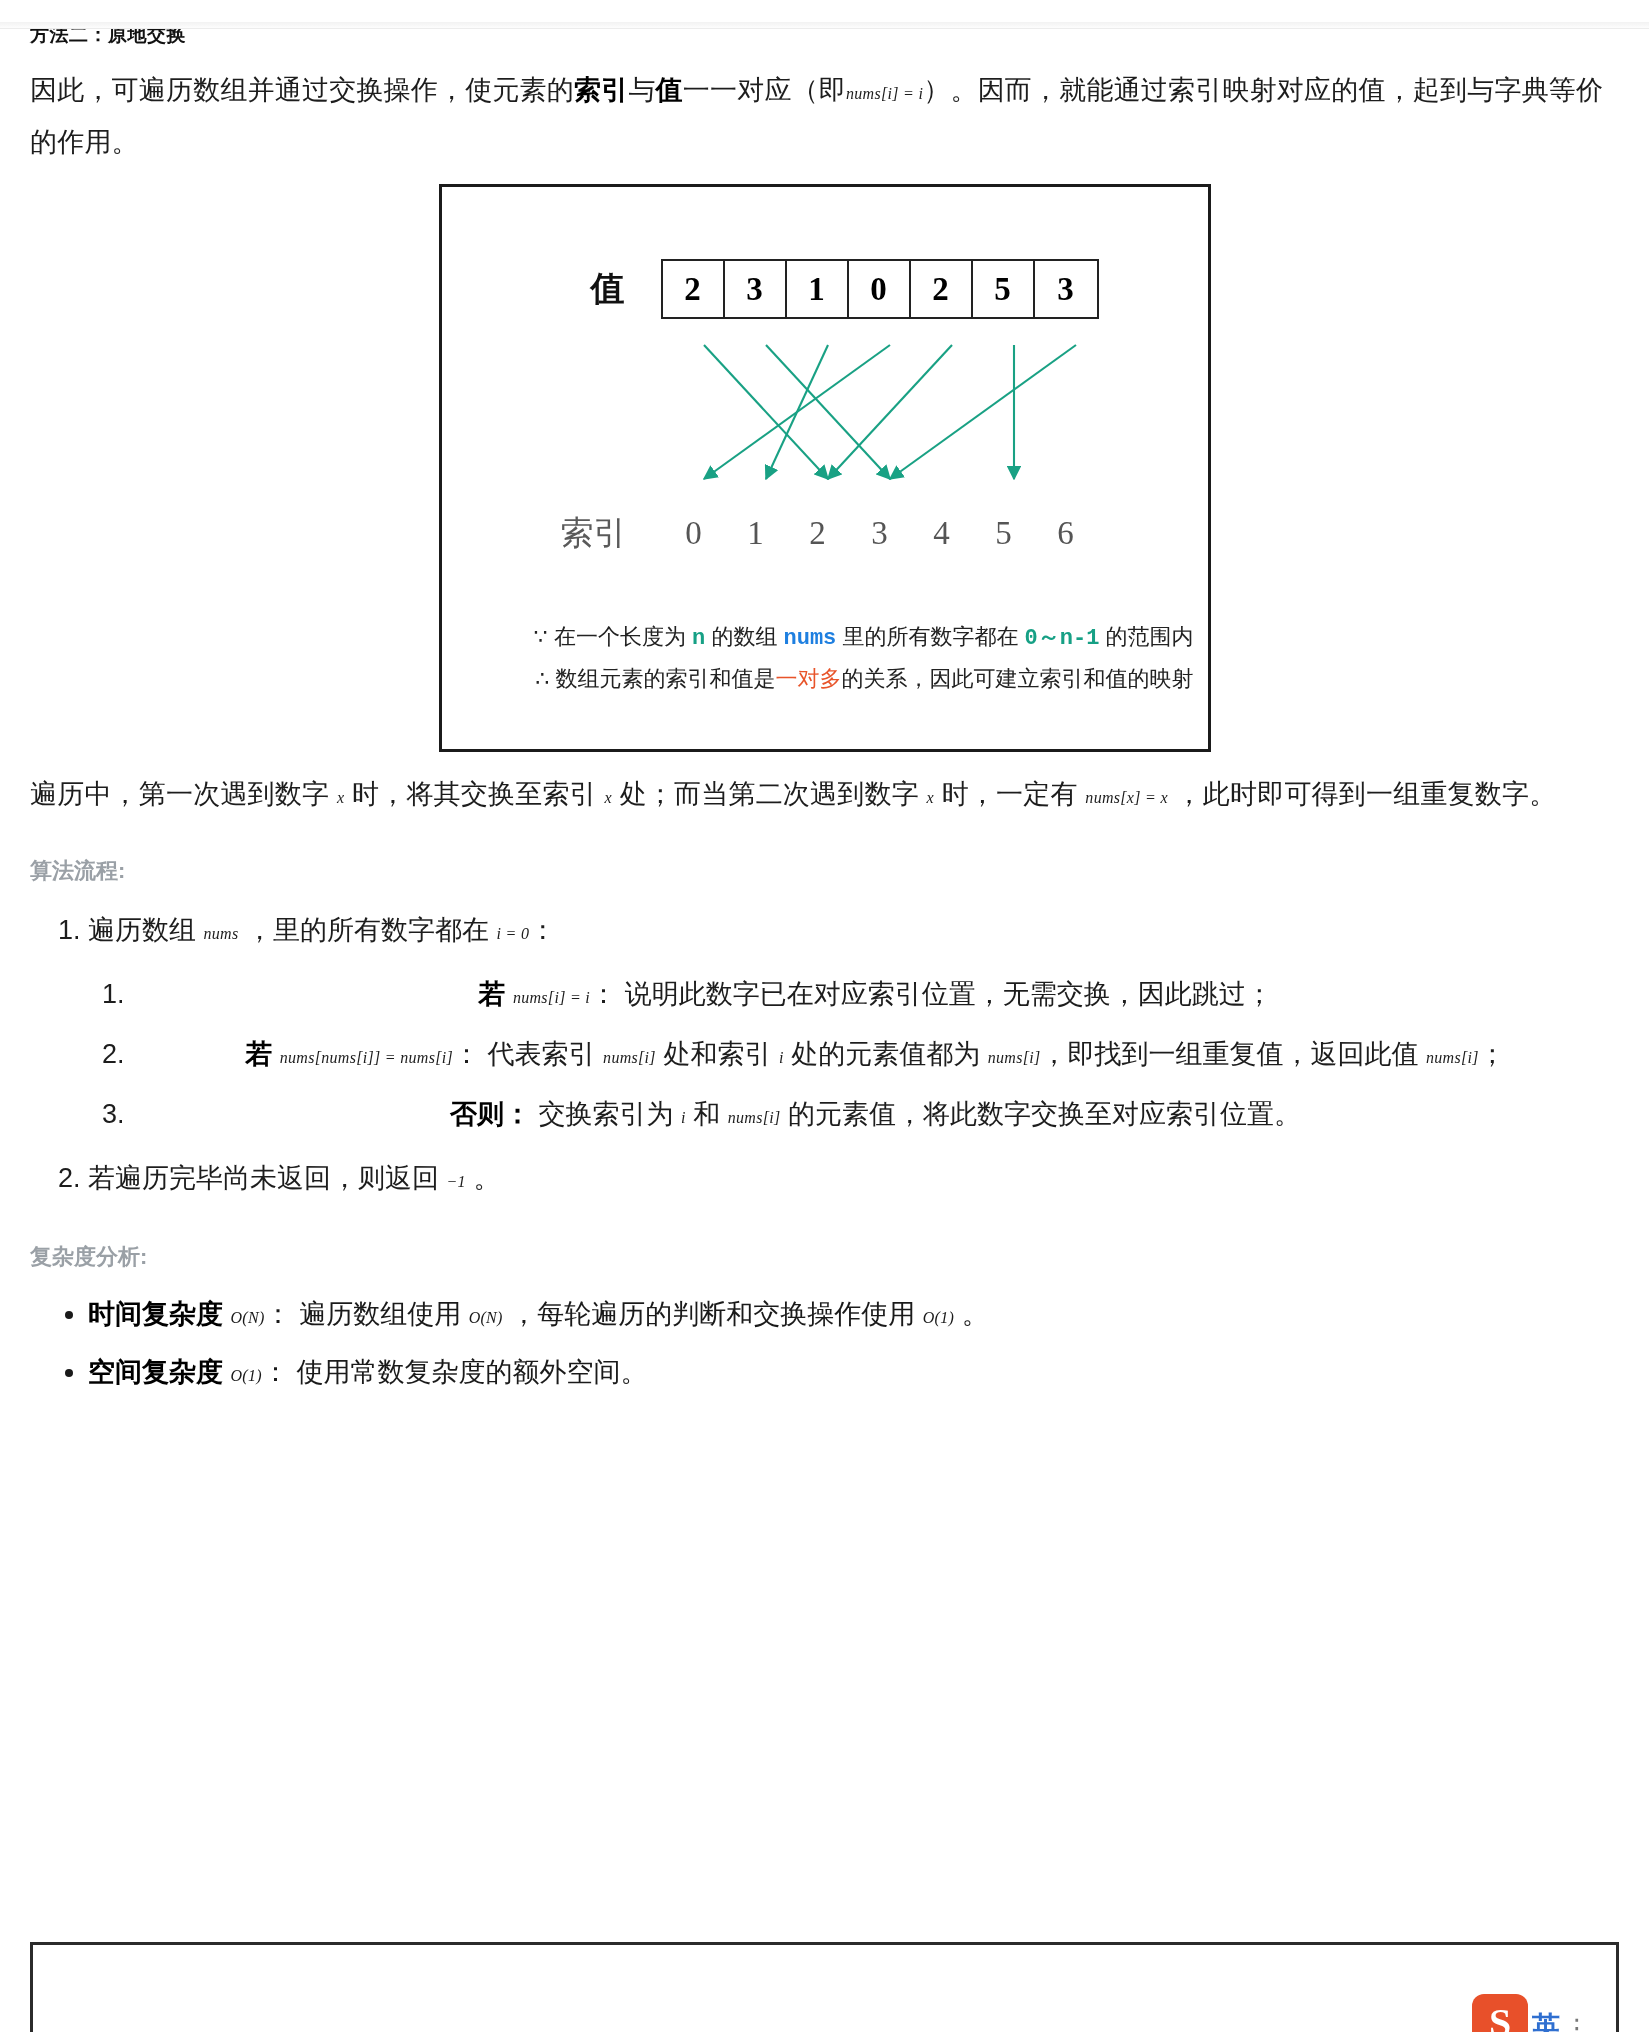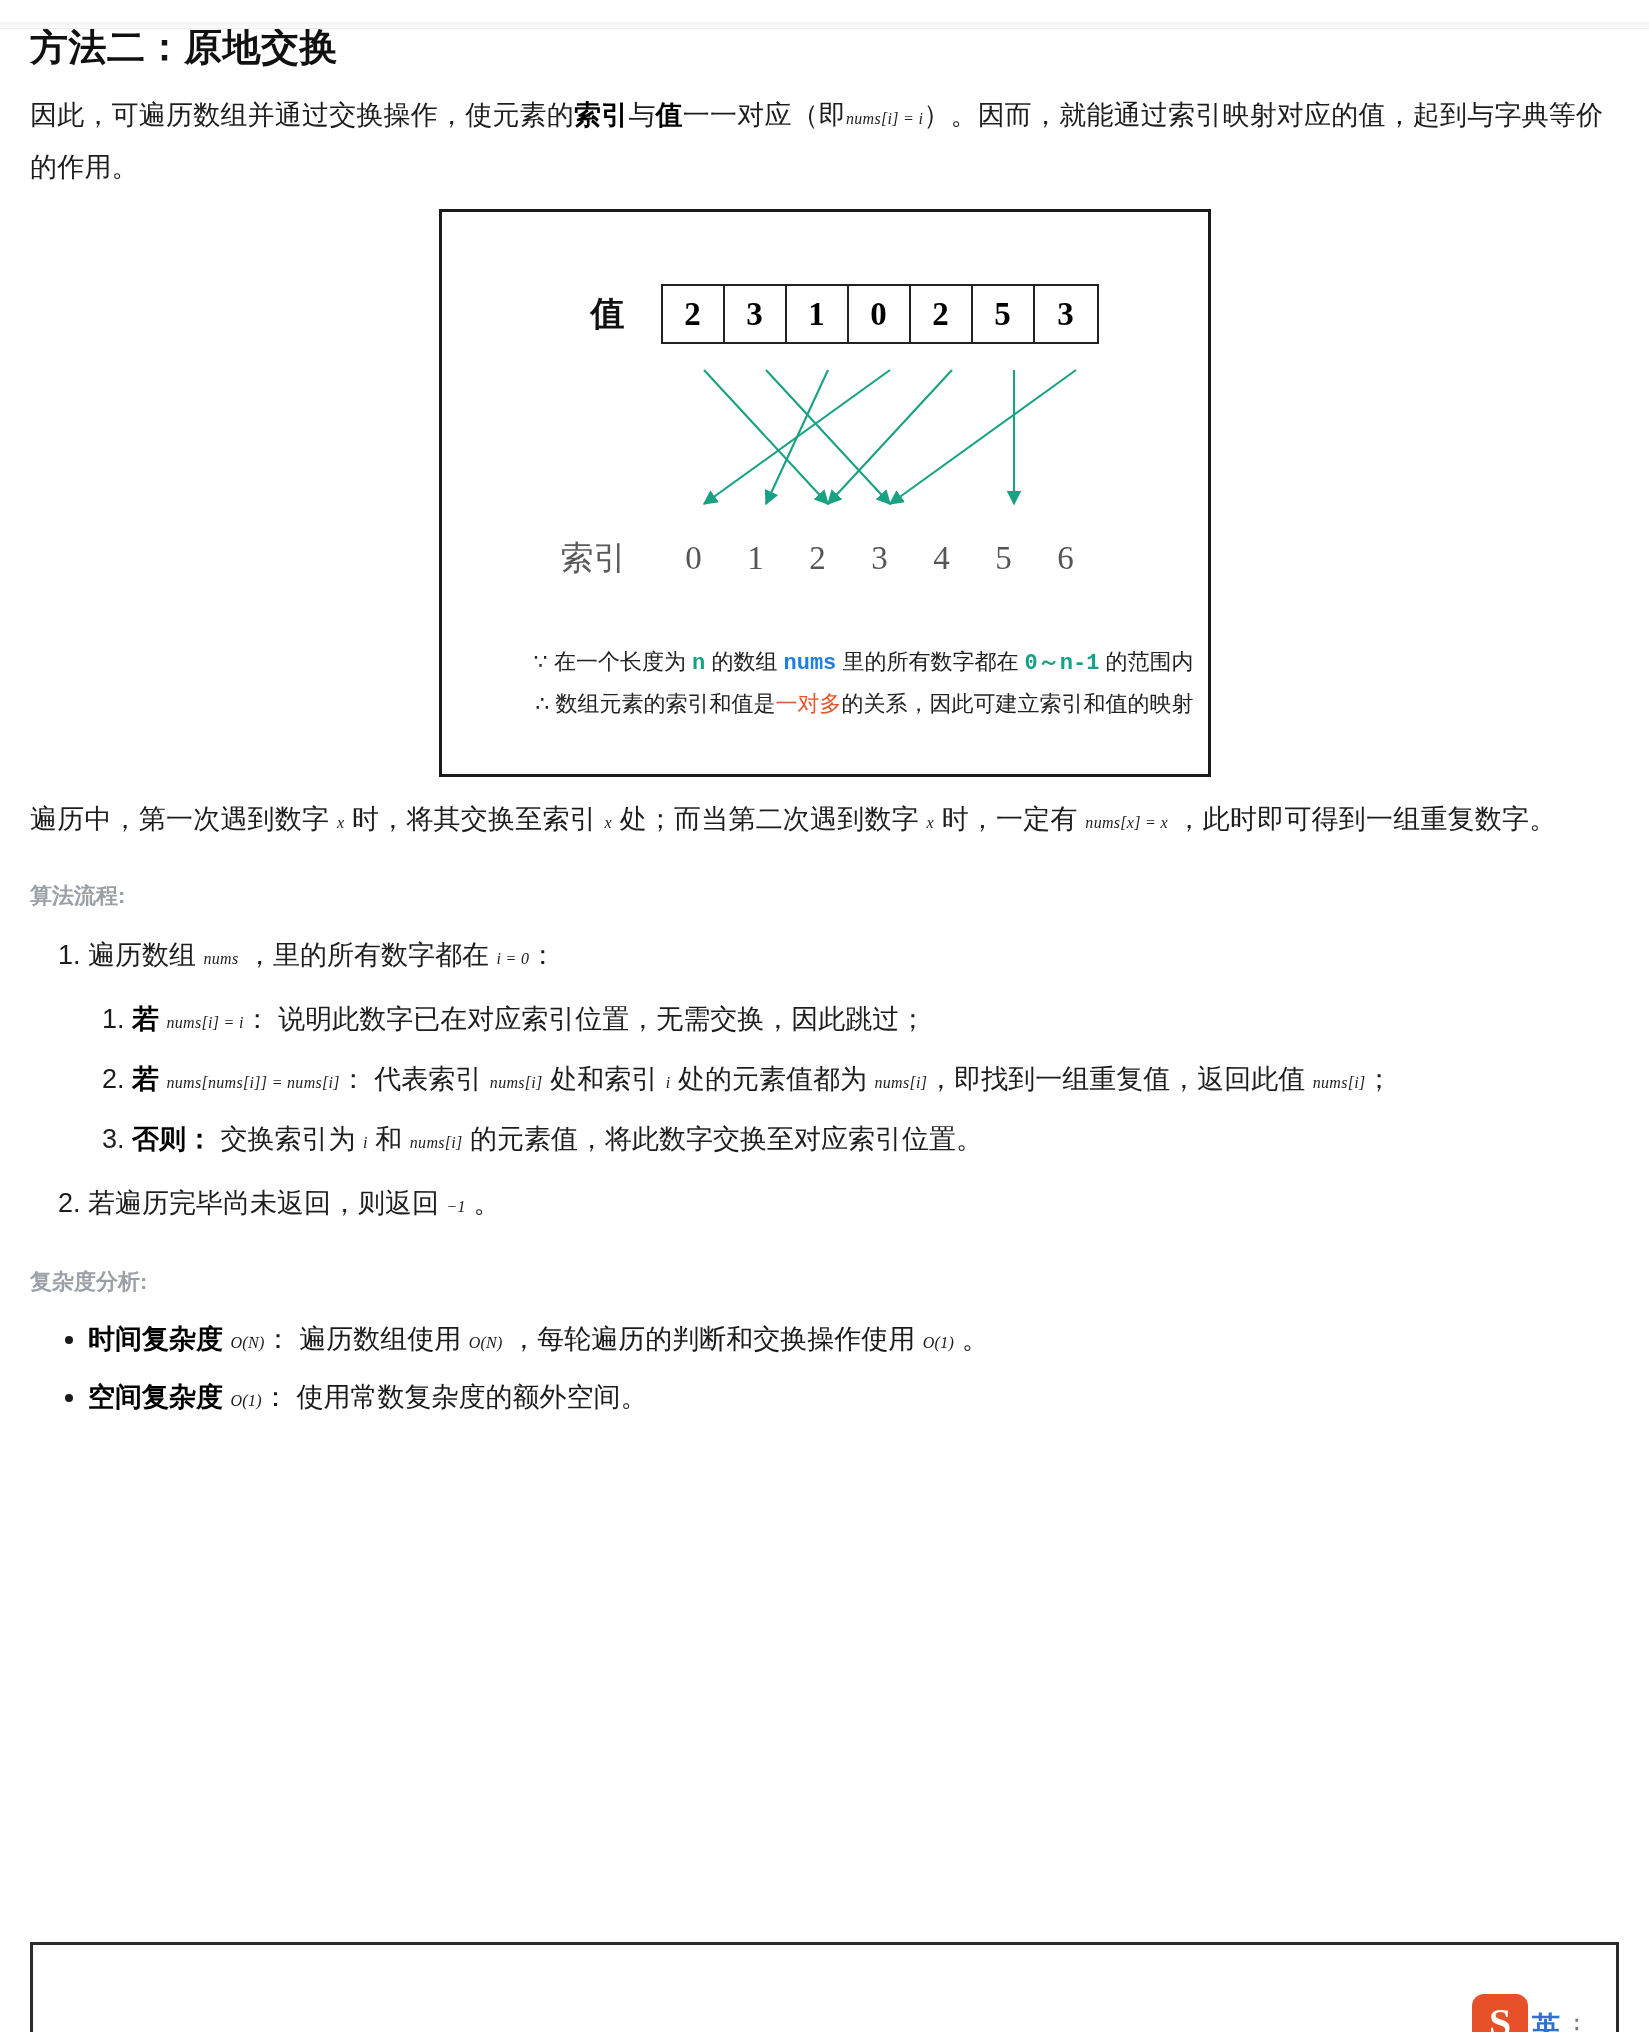--- a/index.html
+++ b/index.html
@@ -23,21 +23,21 @@
     position: absolute;
     top: 0; left: 0;
     width: 1649px;
     height: 7px;
     background: linear-gradient(to bottom, #f2f2f2, #fdfdfd);
     border-bottom: 1px solid #ececec;
   }
 
   
   h2.section-title {
-    font-size: 38px;
+    font-size: 19px;
     font-weight: bold;
     margin: 22px 0 0 0;
     letter-spacing: .5px;
     color: #111;
   }
   p.para {
     font-size: 27px;
     line-height: 48px;
     margin: 18px 0 0 0;
     color: #1d1d1d;
@@ -172,20 +172,21 @@
     margin: 18px 0 0 0;
     padding-left: 58px;
     color: #1d1d1d;
   }
   ol.lvl1 > li { margin: 0 0 4px 0; }
   ol.lvl2 {
     font-size: 27px;
     line-height: 52px;
     margin: 8px 0 8px 0;
     padding-left: 44px;
+    text-align: center;
   }
   ol.lvl2 > li { margin-bottom: 4px; }
   ul.bullets {
     font-size: 27px;
     line-height: 52px;
     margin: 16px 0 0 0;
     padding-left: 58px;
   }
   ul.bullets li { margin-bottom: 2px; }
 

